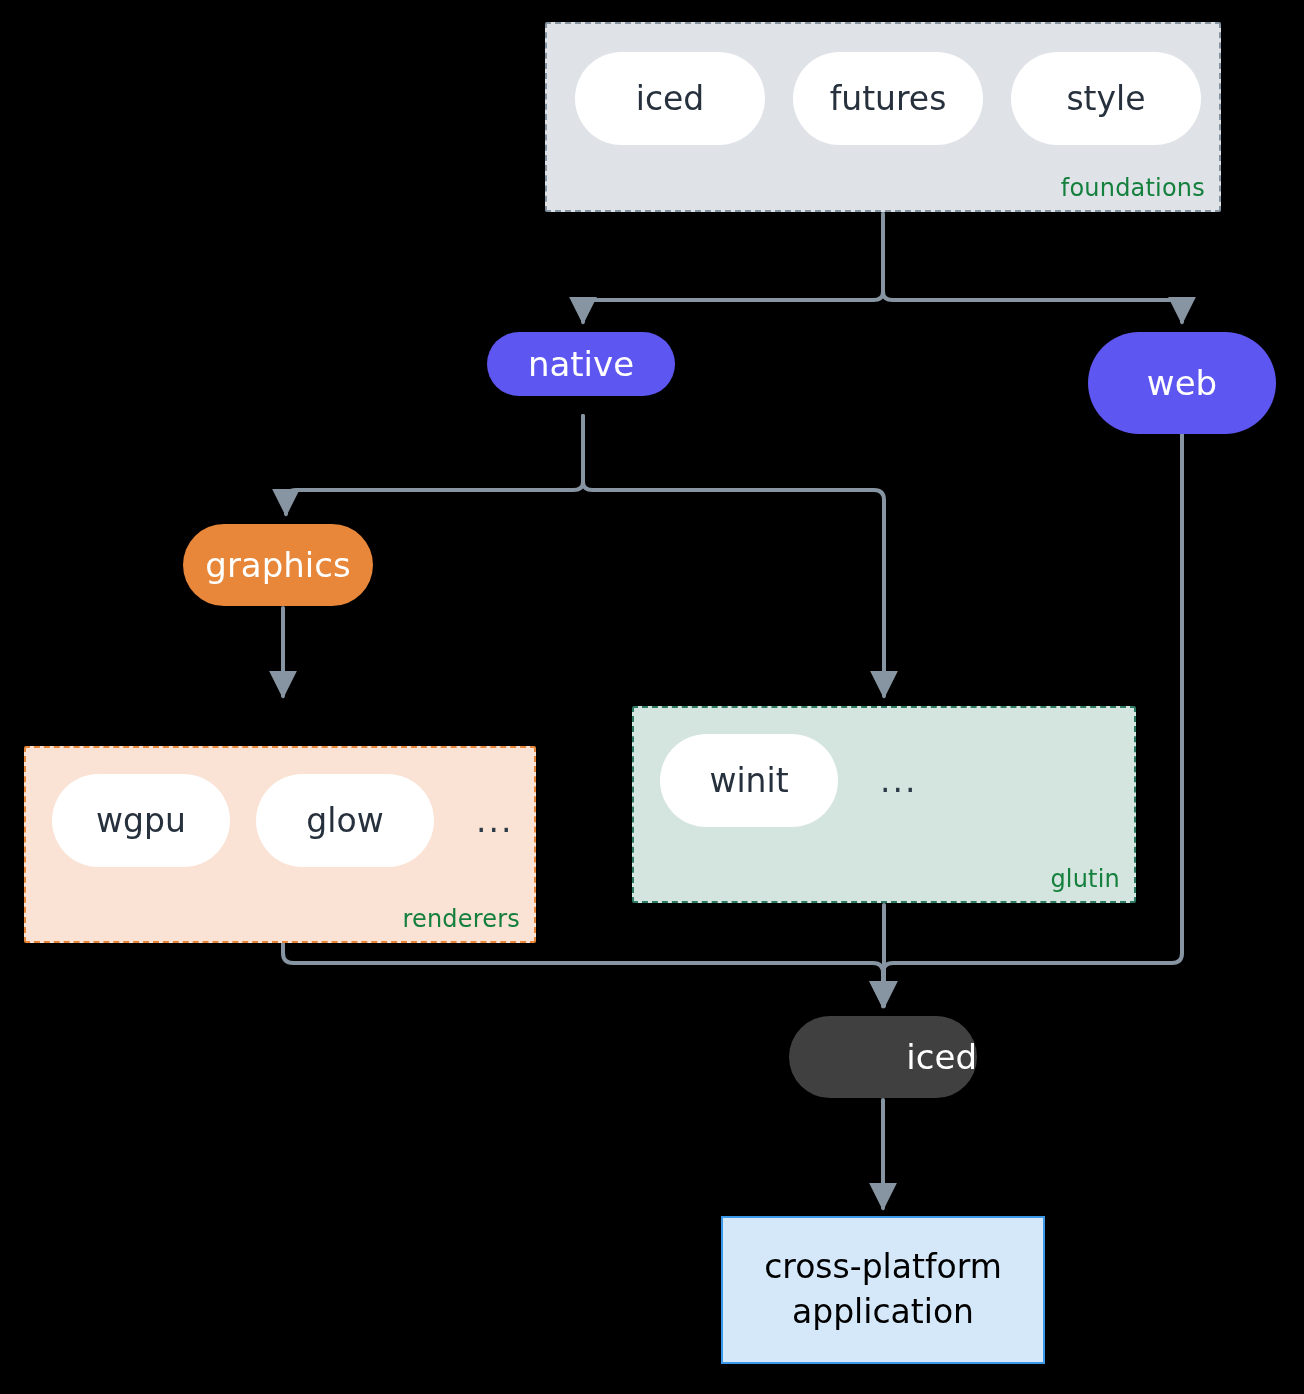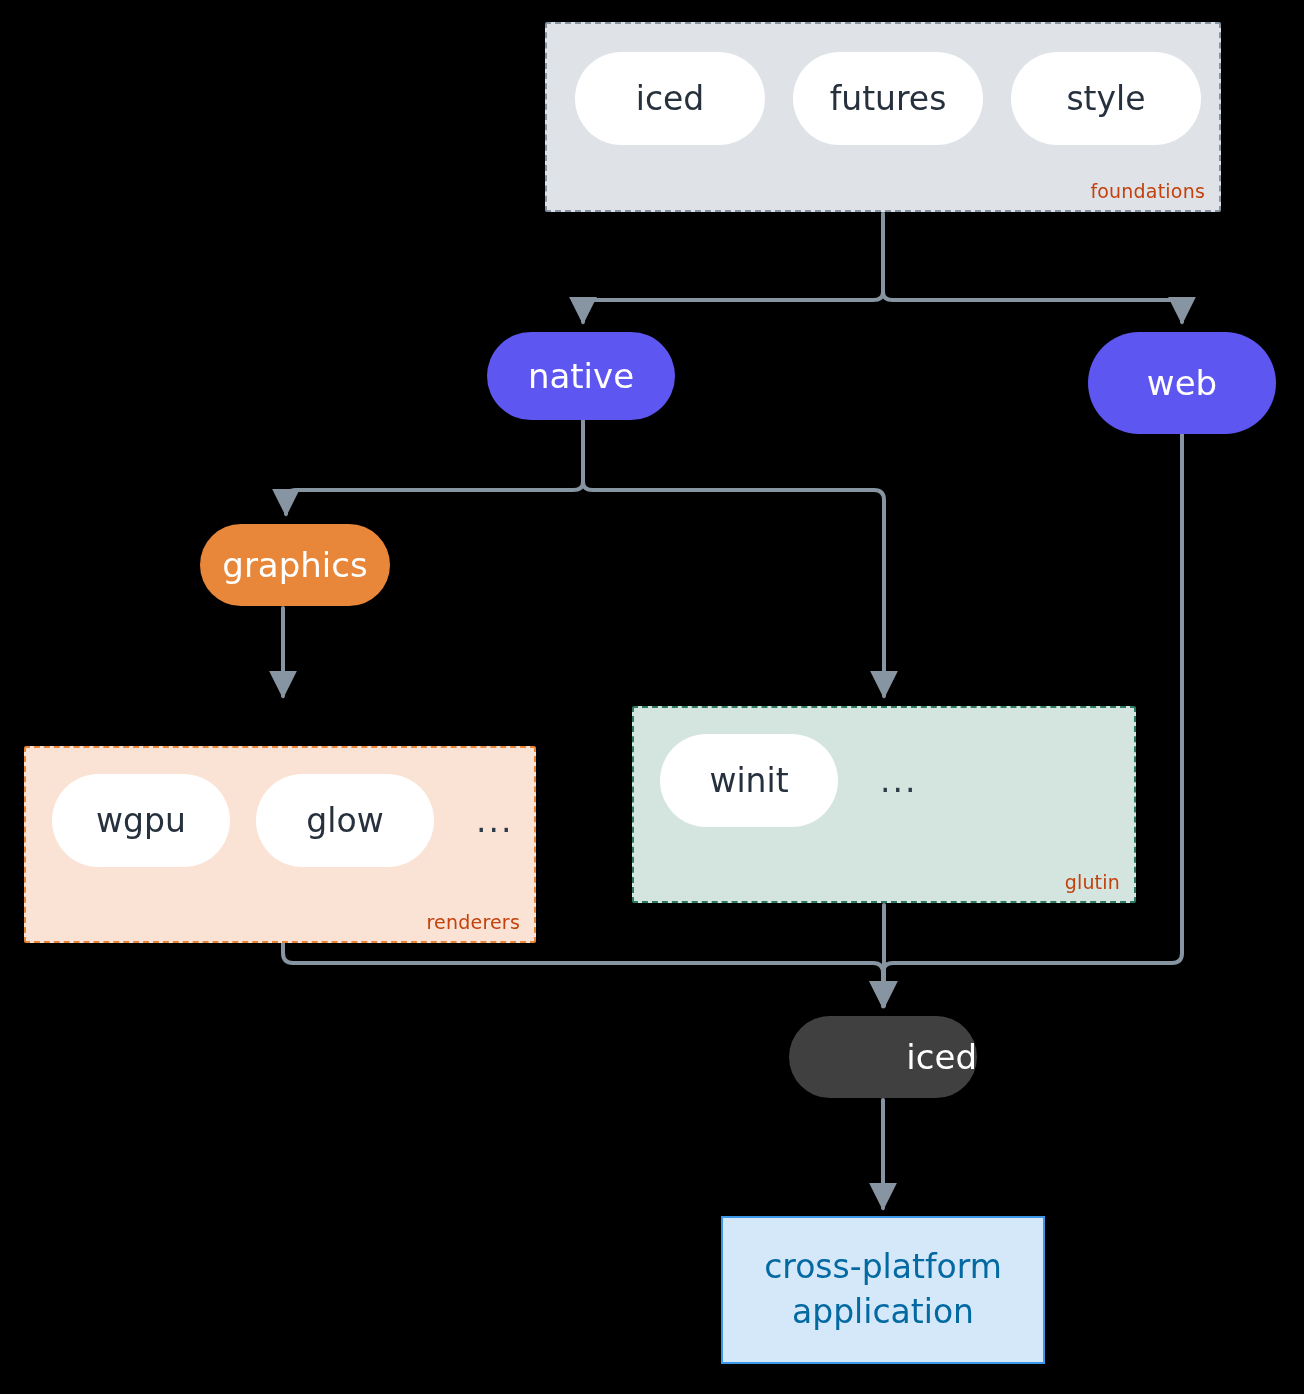--- a/index.html
+++ b/index.html
@@ -31,22 +31,22 @@
 
   
   .group {
     position: absolute;
     box-sizing: border-box;
   }
   .group-label {
     position: absolute;
     right: 14px;
     bottom: 8px;
-    font-size: 19px;
-    color: #c2410c;
+    font-size: 24px;
+    color: #15803d;
     letter-spacing: 0.2px;
     white-space: nowrap;
   }
   .group-row {
     position: absolute;
     left: 0;
     top: 0;
     display: flex;
     align-items: center;
   }
@@ -134,32 +134,32 @@
     justify-content: center;
     border-radius: 60px;
     color: #ffffff;
     font-size: 34px;
     white-space: nowrap;
   }
   #node-native {
     left: 487px;
     top: 332px;
     width: 188px;
-    height: 88px;
+    height: 64px;
     background: #5e56f0;
   }
   #node-web {
     left: 1088px;
     top: 332px;
     width: 188px;
     height: 102px;
     background: #5e56f0;
   }
   #node-graphics {
-    left: 200px;
+    left: 183px;
     top: 524px;
     width: 190px;
     height: 82px;
     background: #e8863a;
   }
   #node-iced {
     left: 789px;
     top: 1016px;
     width: 188px;
     height: 82px;
@@ -174,21 +174,21 @@
     top: 1216px;
     width: 324px;
     height: 148px;
     box-sizing: border-box;
     background: #d5e8fa;
     border: 2px solid #3b97e8;
     display: flex;
     flex-direction: column;
     align-items: center;
     justify-content: center;
-    color: #0369a1;
+    color: #000000;
     font-size: 33px;
     line-height: 1.35;
     text-align: center;
   }
 </style>
 </head>
 <body>
 
 <div id="stage">
 

